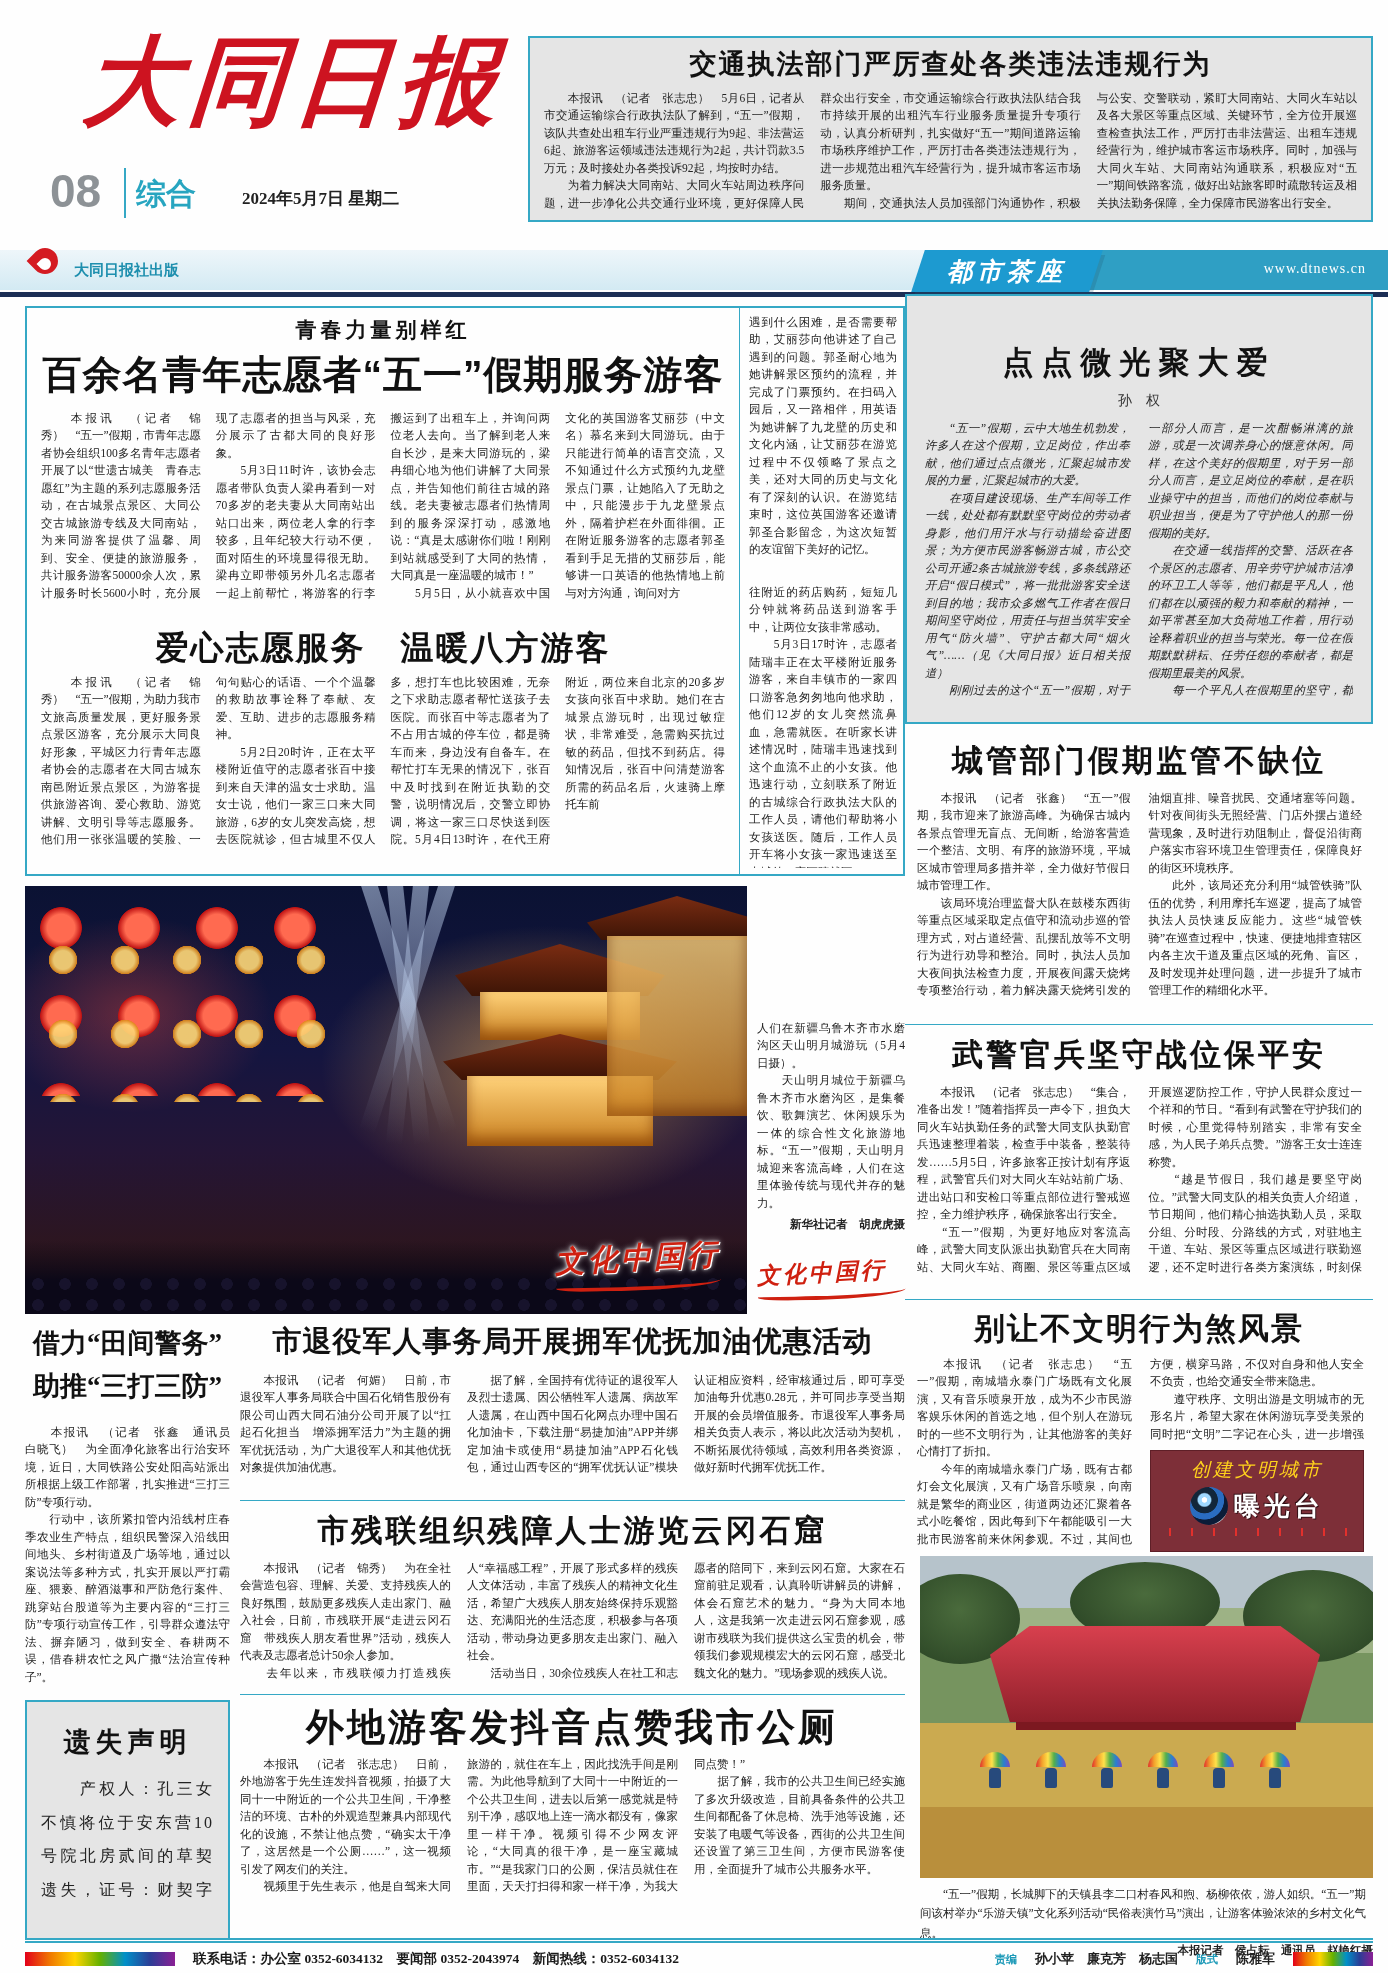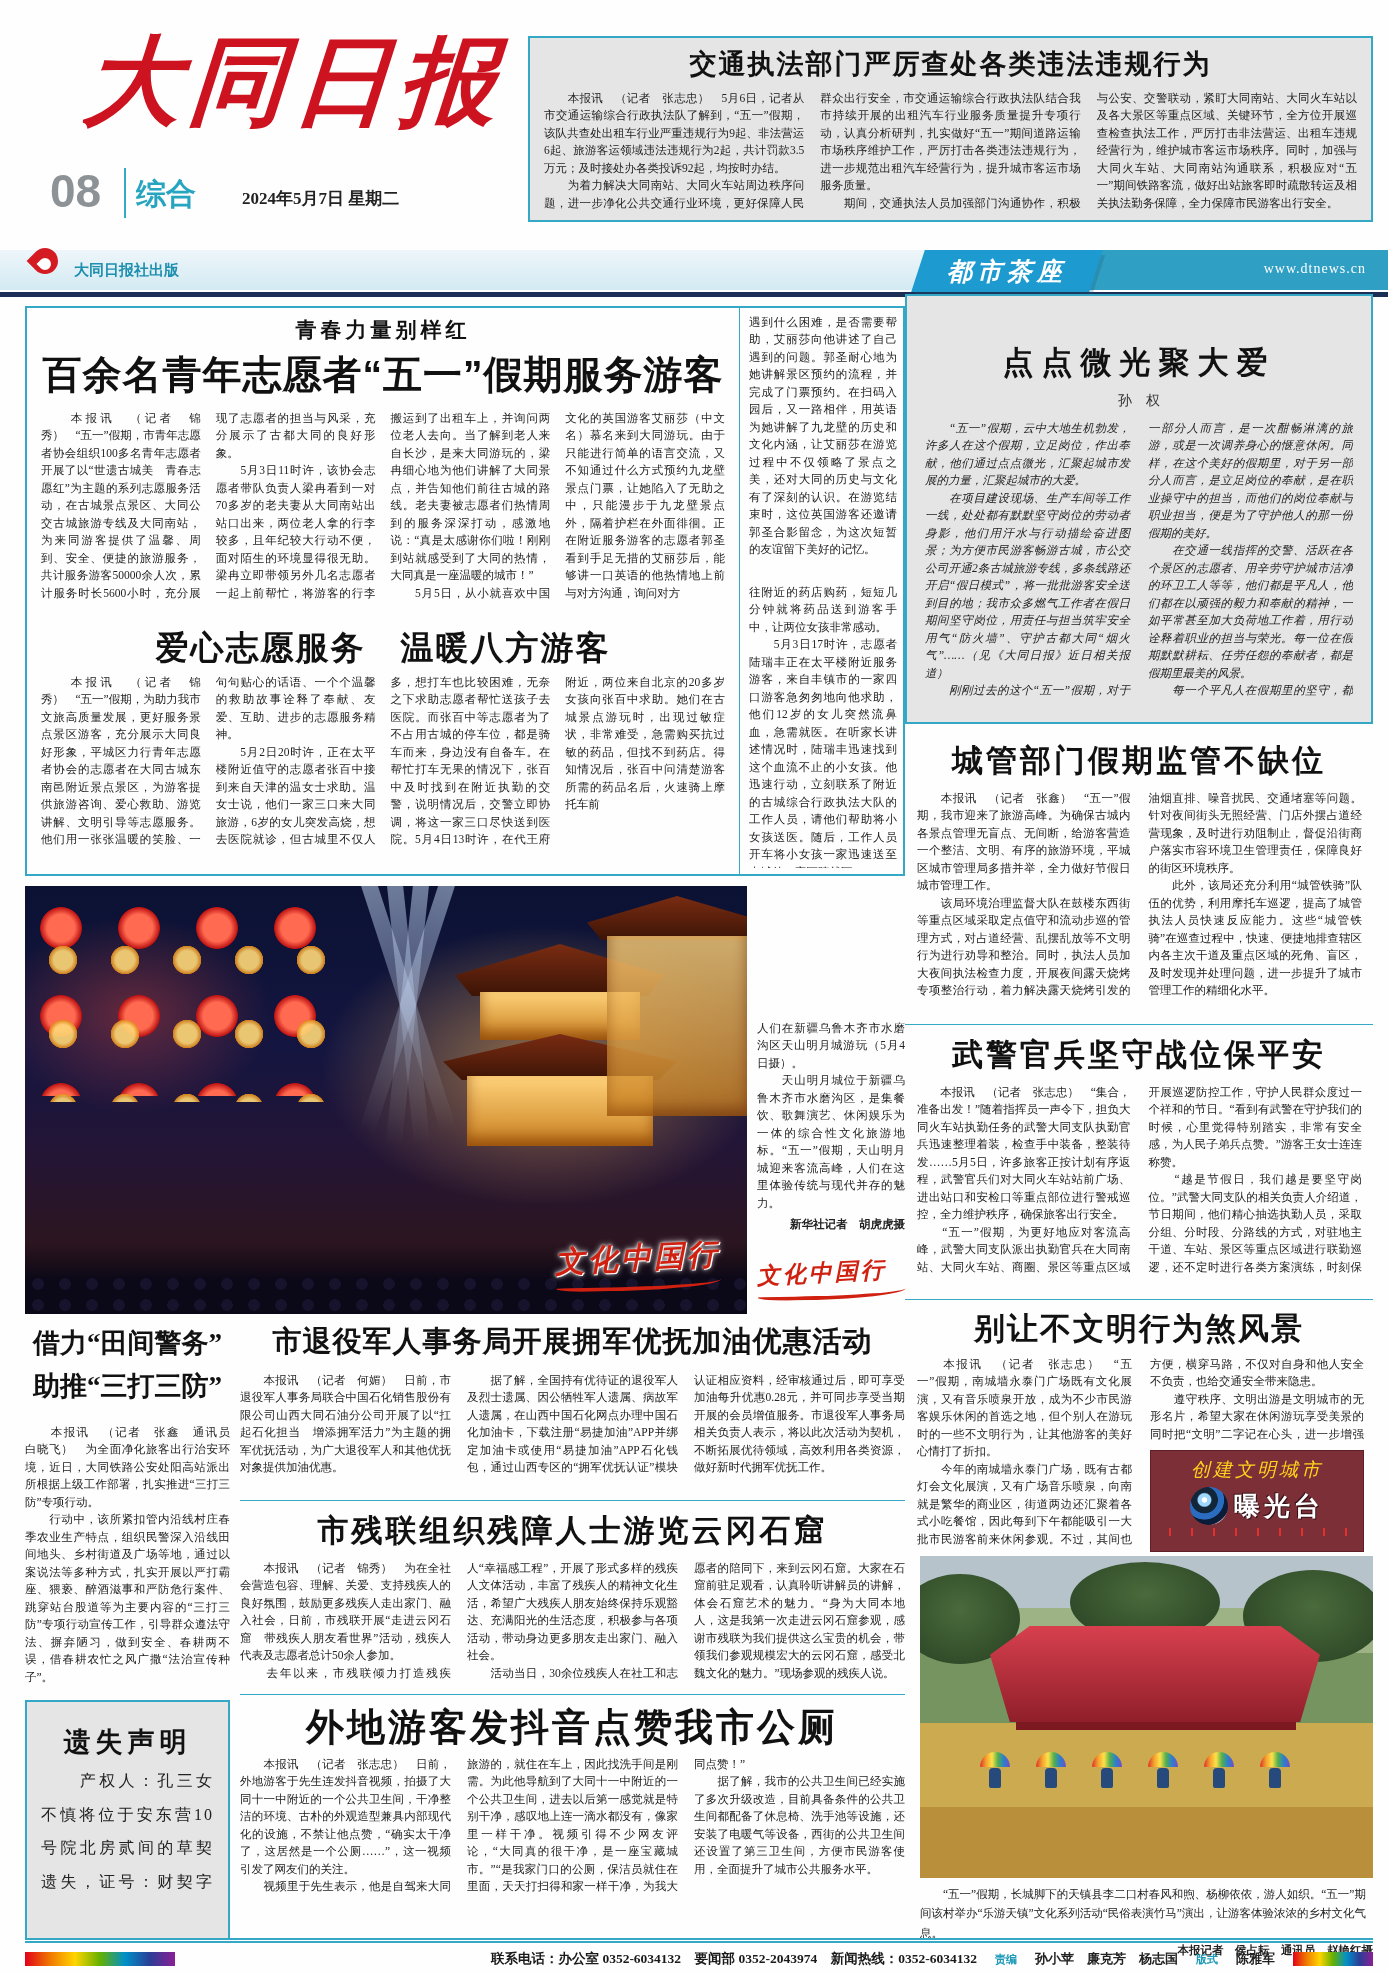--- a/index.html
+++ b/index.html
@@ -1,20 +1,20 @@
 <!DOCTYPE html>
 <html><head>
 <meta charset="utf-8">
 <title>大同日报 05 综合</title>
 <style>
   html,body{margin:0;padding:0;background:#e8e8e6;}
   .page{position:relative;width:1388px;height:1973px;margin:0 auto;background:#fefefe;overflow:hidden;
         font-family:"Liberation Serif","DejaVu Serif",serif;color:#1a1a1a;}
   .abs{position:absolute;}
-  .serif{font-family:"Liberation Serif","DejaVu Serif",serif;text-align:right;}
+  .serif{font-family:"Liberation Serif","DejaVu Serif",serif;}
   .sans{font-family:"Liberation Sans","DejaVu Sans",sans-serif;}
   .body-text{font-size:11.5px;line-height:1.52;text-align:justify;white-space:pre-line;
              overflow:hidden;color:#222;}
   .cols2{column-count:2;column-gap:18px;}
   .cols3{column-count:3;column-gap:16px;}
   .cols4{column-count:4;column-gap:15px;}
   .hl{font-weight:bold;text-align:center;color:#111;}
   .teal-box{border:2px solid #35a8c5;background:#e5e5e5;}
   .hr-teal{border:none;border-top:1.5px solid #35a8c5;margin:0;}
   
@@ -261,21 +261,21 @@
 
   <div class="hl serif abs" style="left:25px;top:1322px;width:205px;font-size:27px;line-height:1.6;">
     <div>借力“田间警务”</div>
     <div>助推“三打三防”</div>
   </div>
   <div class="body-text abs" style="left:25px;top:1424px;width:205px;height:264px;">　　本报讯　（记者　张鑫　通讯员　白晓飞）　为全面净化旅客出行治安环境，近日，大同铁路公安处阳高站派出所根据上级工作部署，扎实推进“三打三防”专项行动。
 　　行动中，该所紧扣管内沿线村庄春季农业生产特点，组织民警深入沿线田间地头、乡村街道及广场等地，通过以案说法等多种方式，扎实开展以严打霸座、猥亵、醉酒滋事和严防危行案件、跳穿站台股道等为主要内容的“三打三防”专项行动宣传工作，引导群众遵法守法、摒弃陋习，做到安全、春耕两不误，借春耕农忙之风广撒“法治宣传种子”。
 　　同时，该所以“田间警务”为契机，动员全所干部民警走进田间地头、农家庭院、育苗大棚、村民临时聚集点等地，访民情、听民声，动态掌握各类涉路情况信息，积极开展治安联防、护路宣传、隐患排查，确保铁路运输的稳定和安全畅通。</div>
 
   <div class="abs teal-box" style="left:25px;top:1700px;width:205px;height:240px;box-sizing:border-box;padding:14px 14px;">
-    <div class="hl sans" style="font-size:27px;letter-spacing:5px;margin:8px 0 4px;">遗失声明</div>
+    <div class="hl sans" style="font-size:27px;letter-spacing:5px;margin:8px 0 12px;">遗失声明</div>
     <div class="body-text" style="font-size:16px;line-height:2.1;letter-spacing:2px;height:140px;">　　产权人：孔三女不慎将位于安东营10号院北房贰间的草契遗失，证号：财契字第0229号，特此声明。</div>
   </div>
 
   <div class="hl serif abs" style="left:240px;top:1322px;width:665px;font-size:29px;letter-spacing:1px;">市退役军人事务局开展拥军优抚加油优惠活动</div>
   <div class="body-text cols3 abs" style="left:240px;top:1372px;width:665px;height:118px;">　　本报讯　（记者　何媚）　日前，市退役军人事务局联合中国石化销售股份有限公司山西大同石油分公司开展了以“扛起石化担当　增添拥军活力”为主题的拥军优抚活动，为广大退役军人和其他优抚对象提供加油优惠。
 　　据了解，全国持有优待证的退役军人及烈士遗属、因公牺牲军人遗属、病故军人遗属，在山西中国石化网点办理中国石化加油卡，下载注册“易捷加油”APP并绑定加油卡或使用“易捷加油”APP石化钱包，通过山西专区的“拥军优抚认证”模块认证相应资料，经审核通过后，即可享受加油每升优惠0.28元，并可同步享受当期开展的会员增值服务。市退役军人事务局相关负责人表示，将以此次活动为契机，不断拓展优待领域，高效利用各类资源，做好新时代拥军优抚工作。</div>
 
   <hr class="hr-teal abs" style="left:240px;top:1500px;width:665px;">
 
   <div class="hl serif abs" style="left:240px;top:1510px;width:665px;font-size:31px;letter-spacing:3px;">市残联组织残障人士游览云冈石窟</div>

